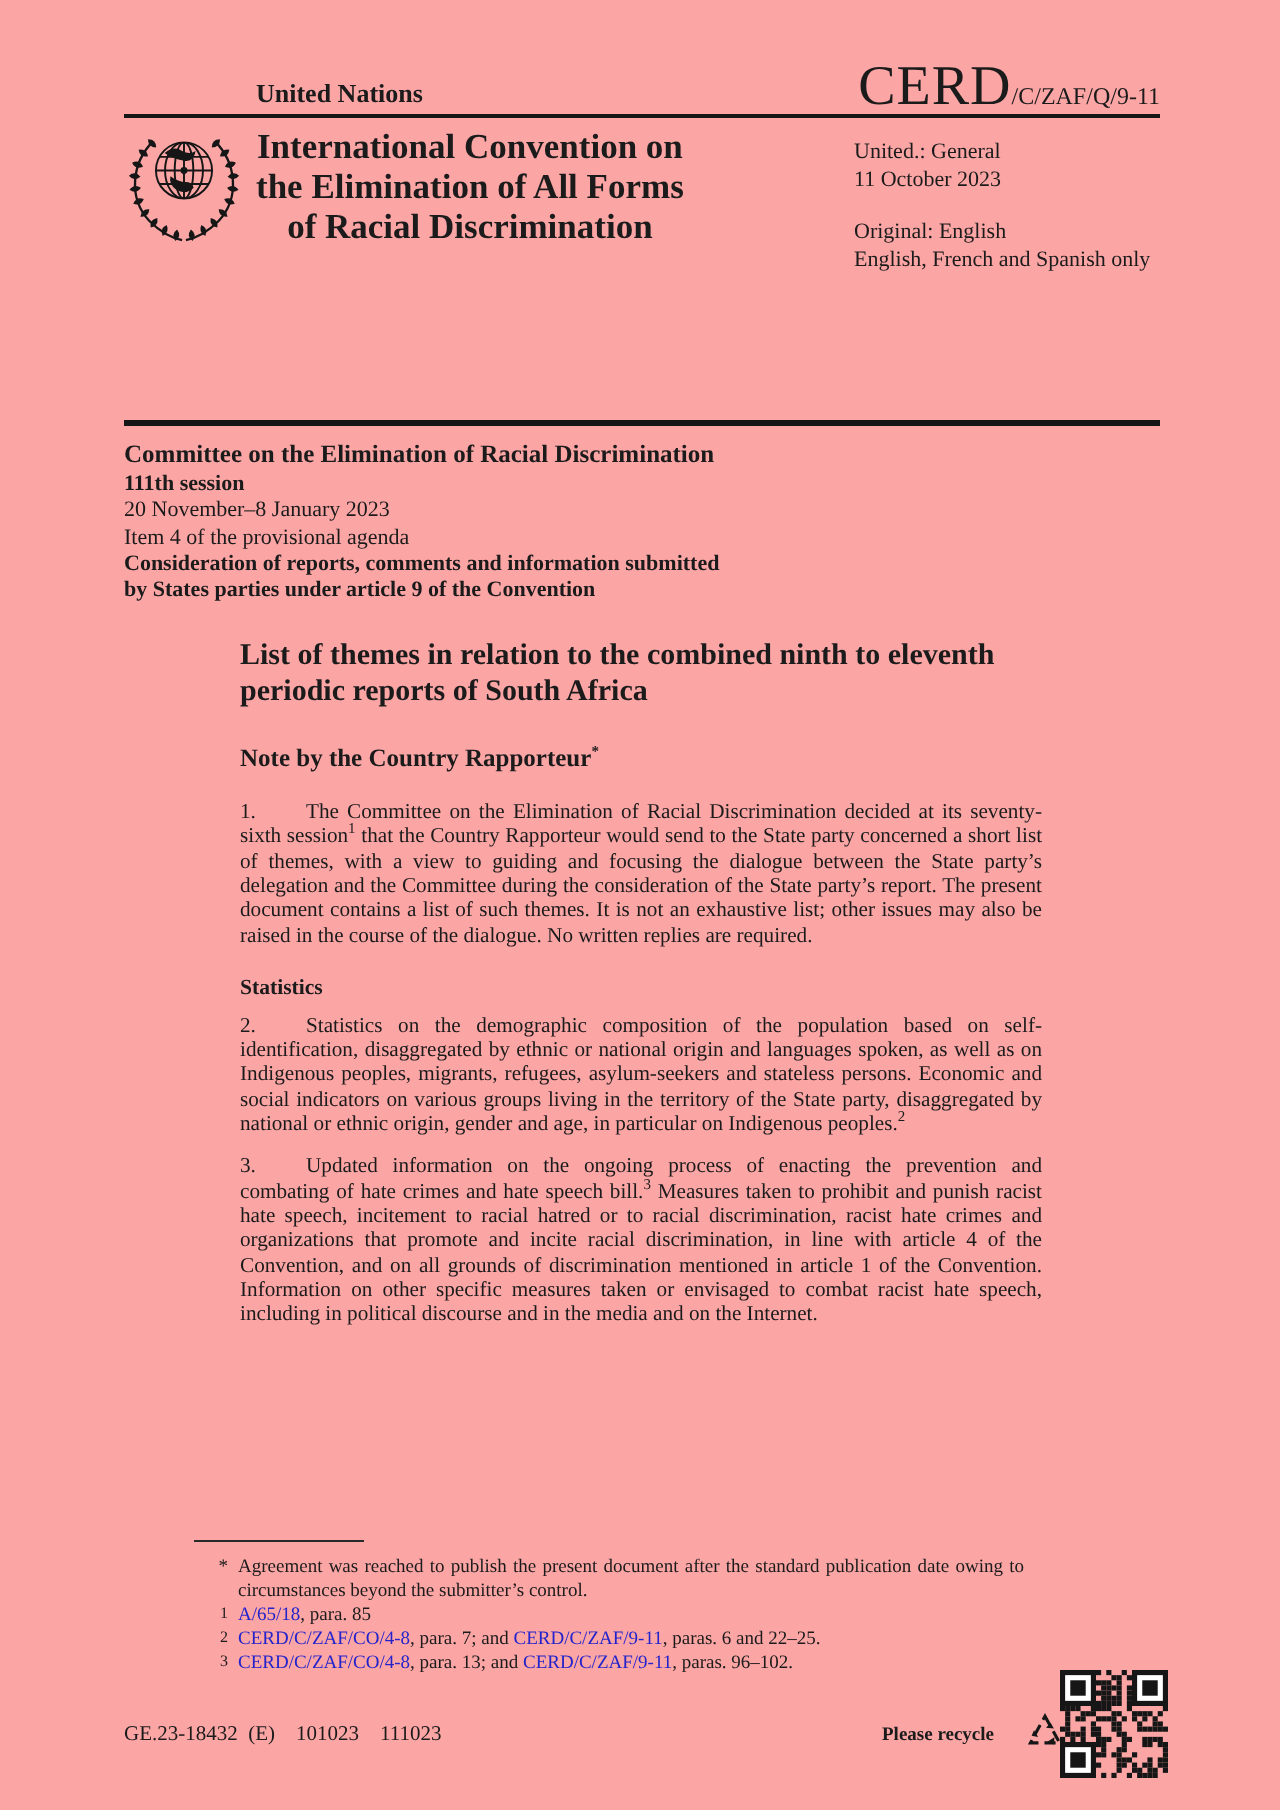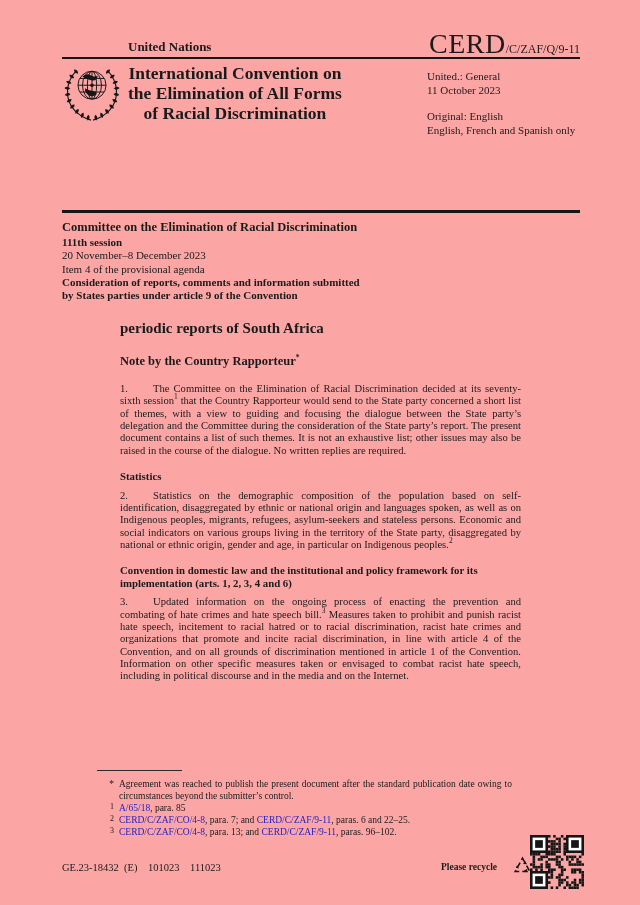--- a/index.html
+++ b/index.html
@@ -118,43 +118,40 @@
     <div>11 October 2023</div>
     <div class="gap">Original: English</div>
     <div>English, French and Spanish only</div>
   </div>
 
   <div class="rule-thick"></div>
 
   <div class="session">
     <div class="committee">Committee on the Elimination of Racial Discrimination</div>
     <div class="b">111th session</div>
-    <div>20 November–8 December 2023</div>
+    <div>20 November–8 January 2023</div>
     <div>Item 4 of the provisional agenda</div>
     <div class="b">Consideration of reports, comments and information submitted</div>
     <div class="b">by States parties under article 9 of the Convention</div>
   </div>
 
   <div class="main">
     <h2 class="doc-title">
+      <div>List of themes in relation to the combined ninth to eleventh</div>
       <div>periodic reports of South Africa</div>
     </h2>
 
     <h3 class="note-heading"><span>Note by the Country Rapporteur</span><sup class="ref">*</sup></h3>
 
     <p class="para"><span class="pnum">1.</span><span>The Committee on the Elimination of Racial Discrimination decided at its seventy-sixth session</span><sup class="ref">1</sup><span> that the Country Rapporteur would send to the State party concerned a short list of themes, with a view to guiding and focusing the dialogue between the State party’s delegation and the Committee during the consideration of the State party’s report. The present document contains a list of such themes. It is not an exhaustive list; other issues may also be raised in the course of the dialogue. No written replies are required.</span></p>
 
     <h4 class="sec-heading">Statistics</h4>
 
     <p class="para"><span class="pnum">2.</span><span>Statistics on the demographic composition of the population based on self-identification, disaggregated by ethnic or national origin and languages spoken, as well as on Indigenous peoples, migrants, refugees, asylum-seekers and stateless persons. Economic and social indicators on various groups living in the territory of the State party, disaggregated by national or ethnic origin, gender and age, in particular on Indigenous peoples.</span><sup class="ref">2</sup><span></span></p>
 
-    <h4 class="sec-heading">
-      <div>Convention in domestic law and the institutional and policy framework for its</div>
-      <div>implementation (arts. 1, 2, 3, 4 and 6)</div>
-    </h4>
 
     <p class="para"><span class="pnum">3.</span><span>Updated information on the ongoing process of enacting the prevention and combating of hate crimes and hate speech bill.</span><sup class="ref">3</sup><span> Measures taken to prohibit and punish racist hate speech, incitement to racial hatred or to racial discrimination, racist hate crimes and organizations that promote and incite racial discrimination, in line with article 4 of the Convention, and on all grounds of discrimination mentioned in article 1 of the Convention. Information on other specific measures taken or envisaged to combat racist hate speech, including in political discourse and in the media and on the Internet.</span></p>
   </div>
 
   <div class="footnotes">
     <div class="fn-sep"></div>
 
     <div class="fn">
       <span class="fn-marker star">*</span><span>Agreement was reached to publish the present document after the standard publication date owing to circumstances beyond the submitter’s control.</span>
     </div>

